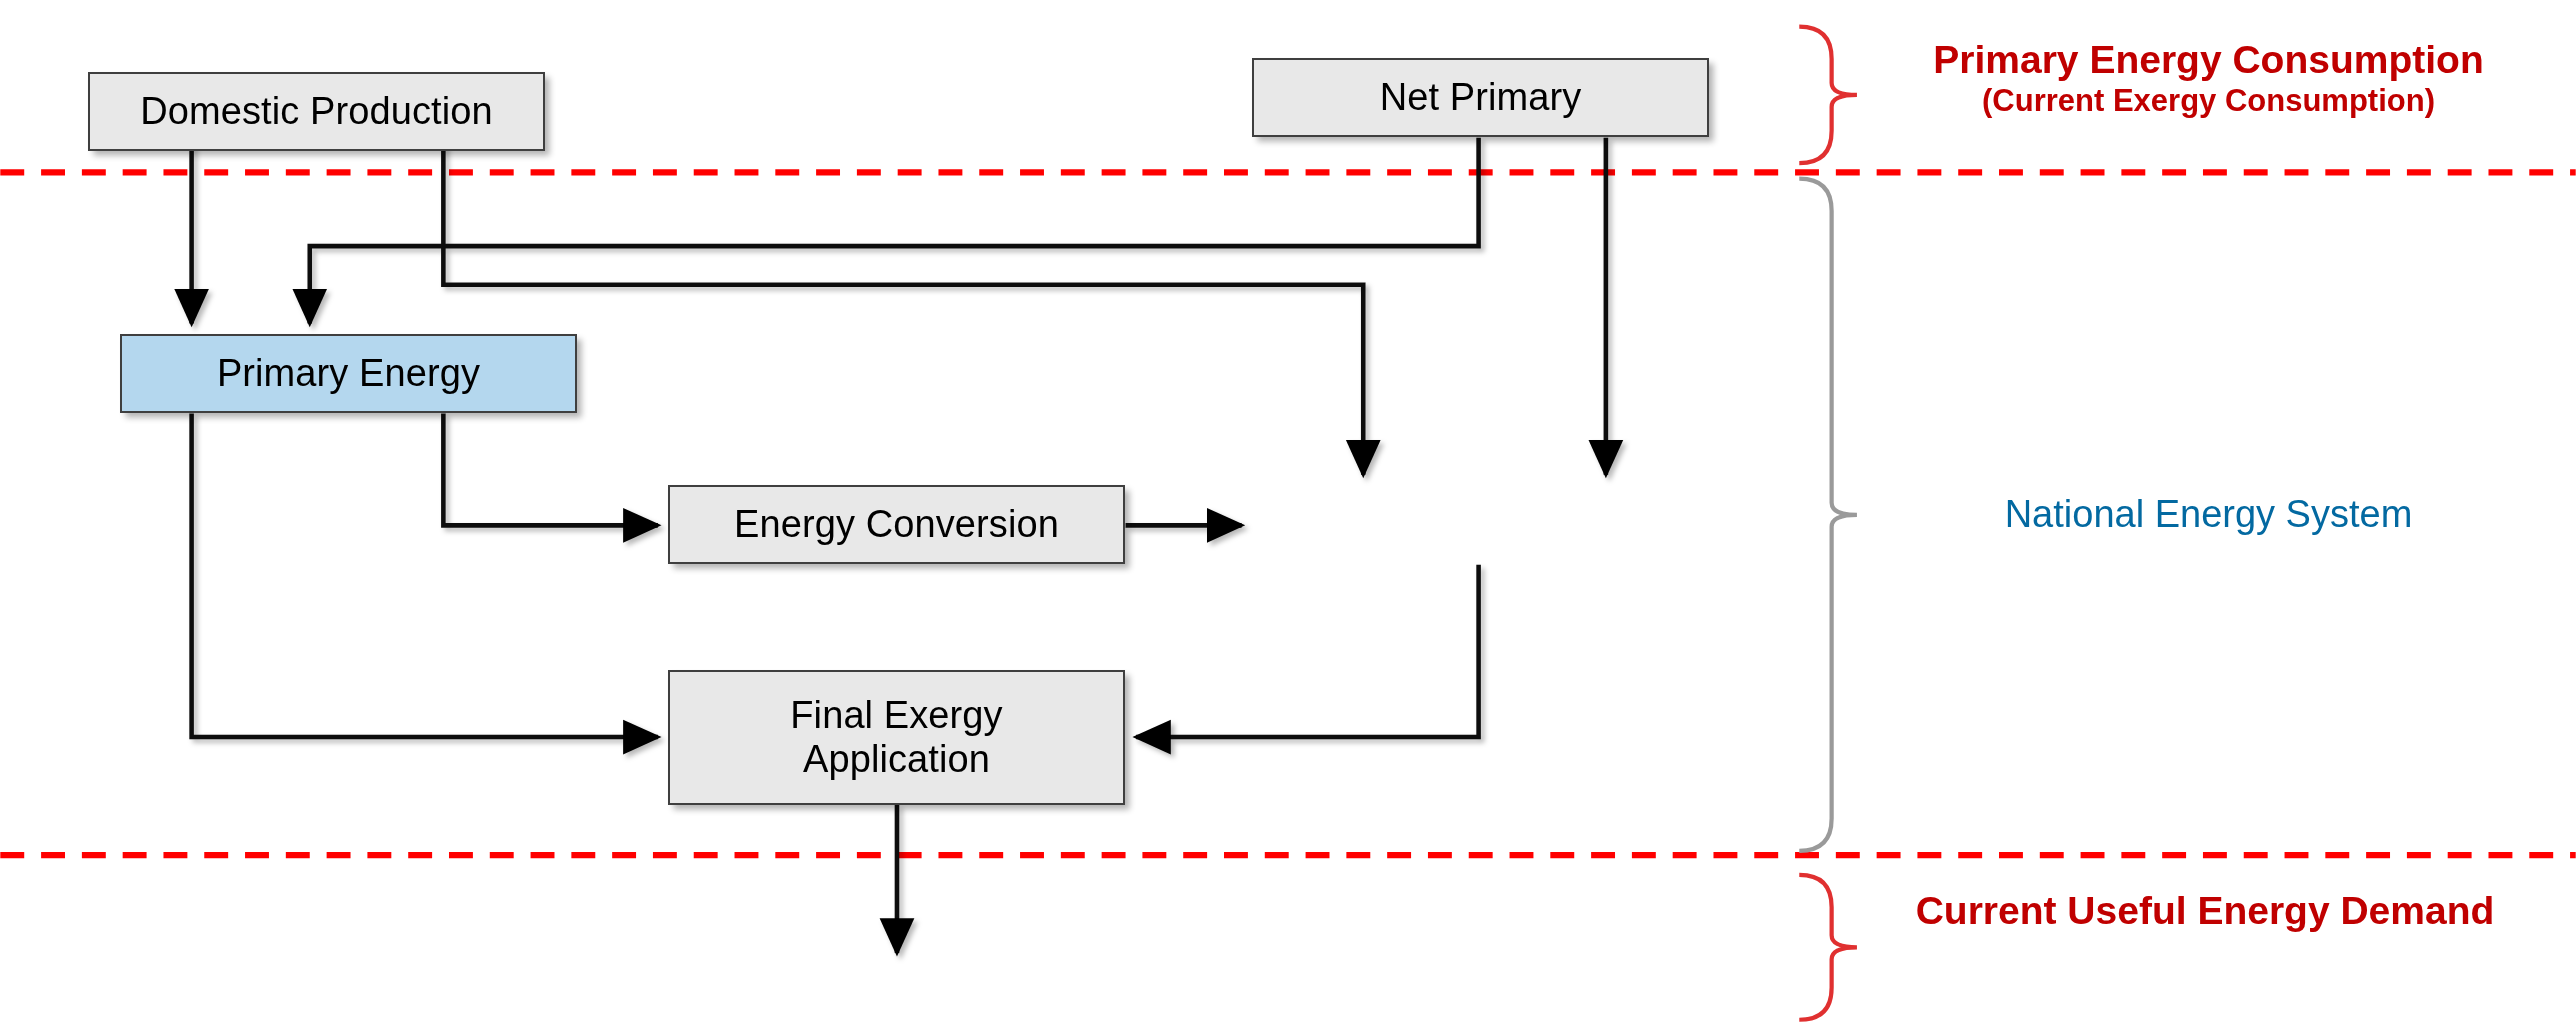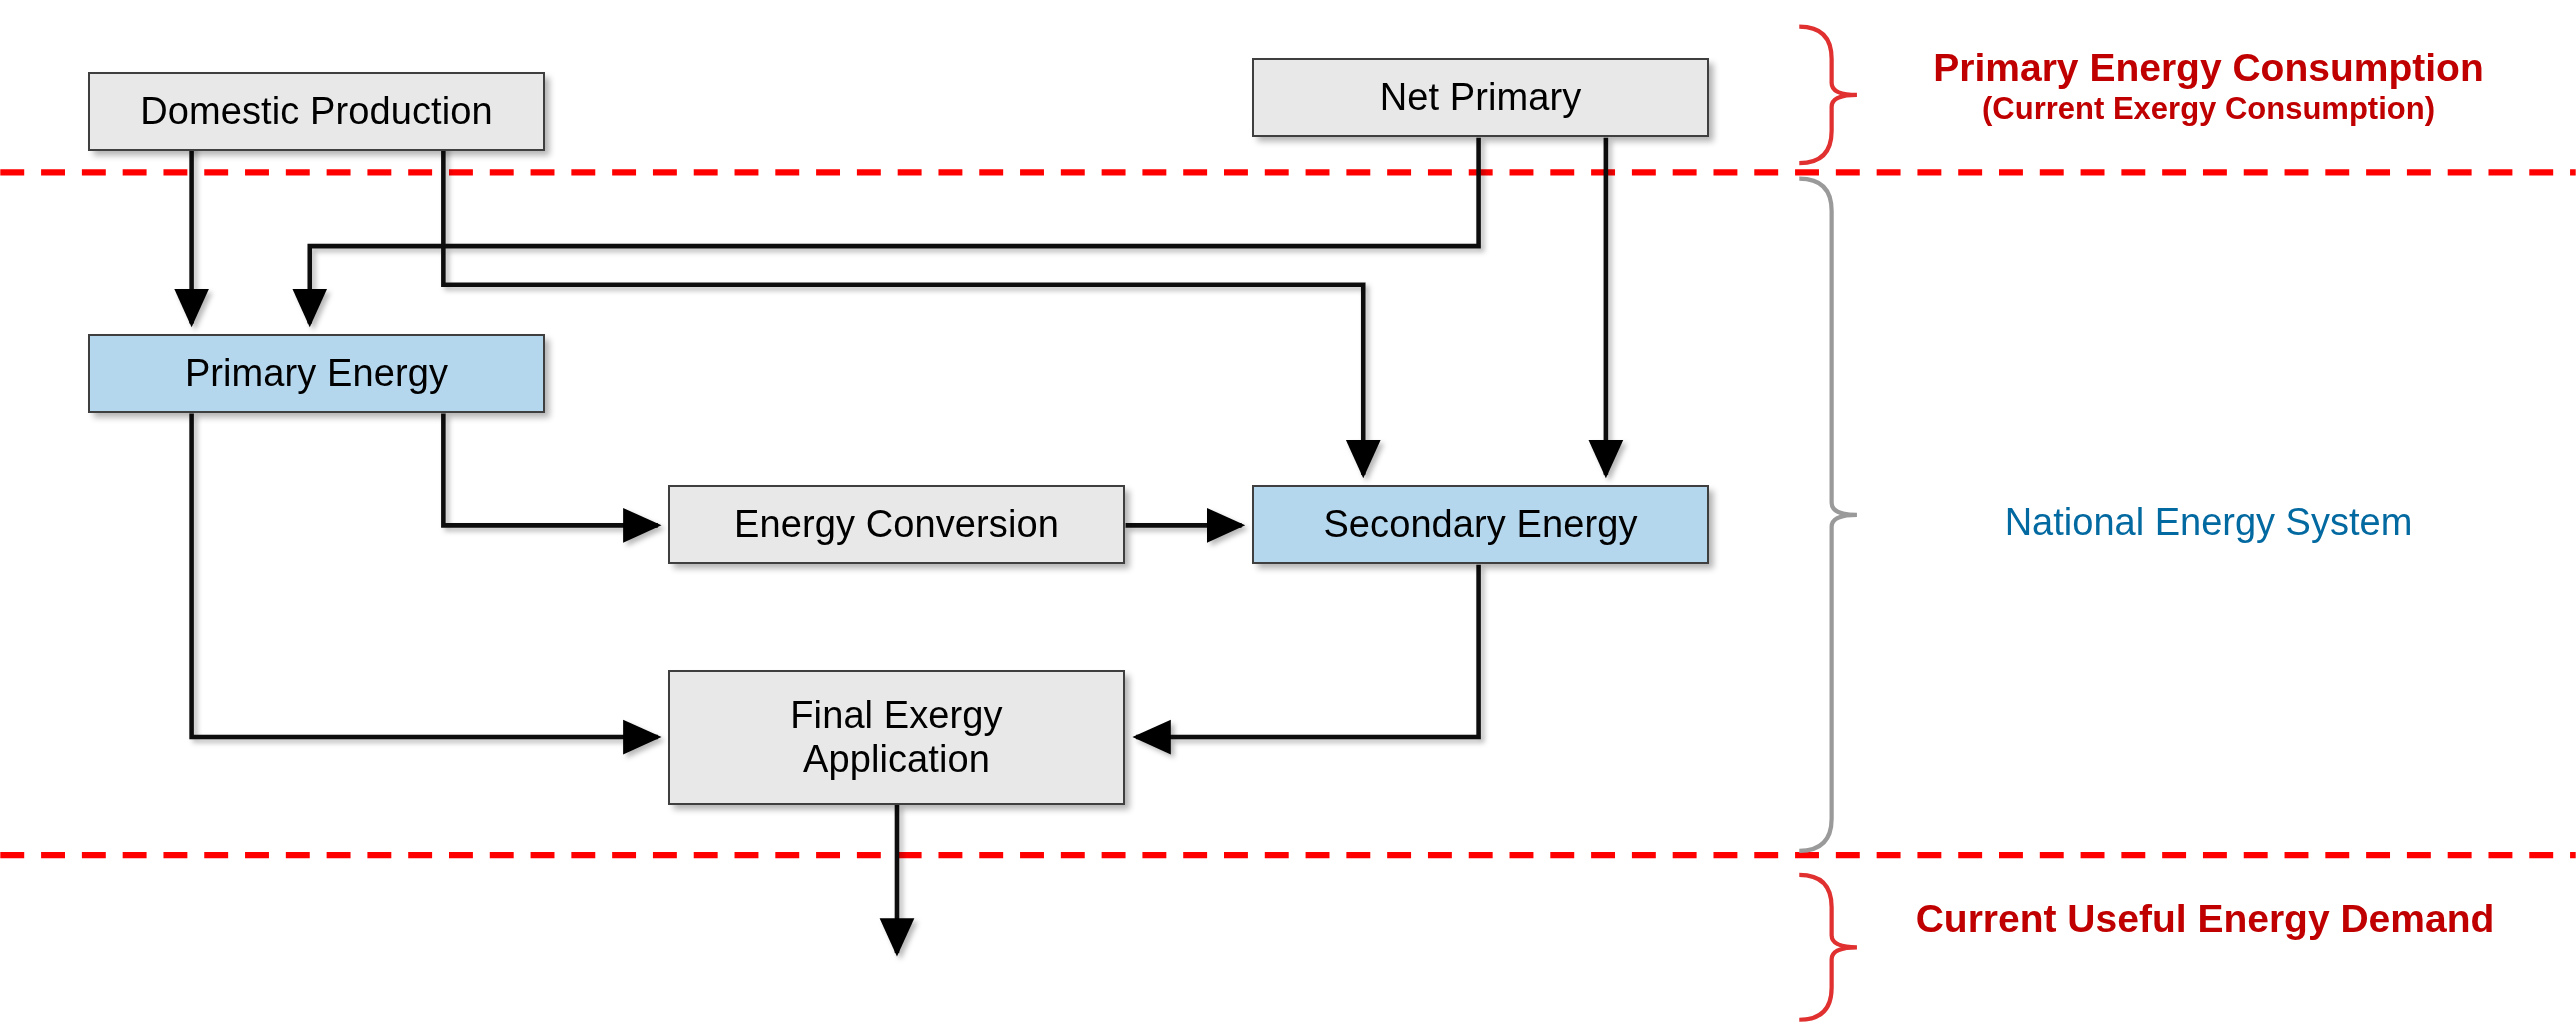--- a/index.html
+++ b/index.html
@@ -36,28 +36,27 @@
     text-align: center;
     color: #000000;
     font-size: 38px;
     line-height: 1.14;
     letter-spacing: 0.1px;
     box-shadow: 4.9px 4.9px 6.3px rgba(0,0,0,0.30);
     white-space: pre-line;
     z-index: 3;
   }
   .node.gray  { background: #e8e8e8; }
-  .node.blue  { background: #b4d7ee; }
+  .node.blue  { background: #b4d7ee; margin-left: 32px; }
 
   .zone-label {
     position: absolute;
     text-align: center;
     line-height: 1.18;
     z-index: 2;
-    margin-top: 8px;
   }
   .zone-label .l1 {
     display: block;
     font-size: 39px;
     font-weight: bold;
   }
   .zone-label .l2 {
     display: block;
     font-size: 31px;
     font-weight: bold;
@@ -127,23 +126,20 @@
   </div>
 
   <div class="node blue" style="left:88px; top:334px; width:457px; height:79px;">
     <span>Primary Energy</span>
   </div>
 
   <div class="node gray" style="left:668px; top:485px; width:457px; height:79px;">
     <span>Energy Conversion</span>
   </div>
 
-  <div class="node blue" style="left:1252px; top:485px; width:457px; height:79px;">
-    <span>Secondary Energy</span>
-  </div>
 
   <div class="node gray" style="left:668px; top:670px; width:457px; height:135px;">
     <span>Final Exergy
 Application</span>
   </div>
 
   <div class="zone-label red" style="left:1871px; top:37px; width:675px;">
     <span class="l1">Primary Energy Consumption</span>
     <span class="l2">(Current Exergy Consumption)</span>
   </div>

